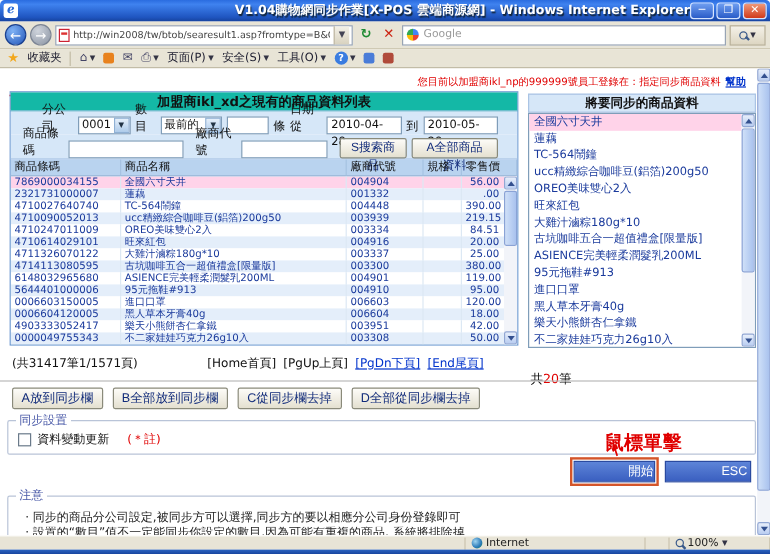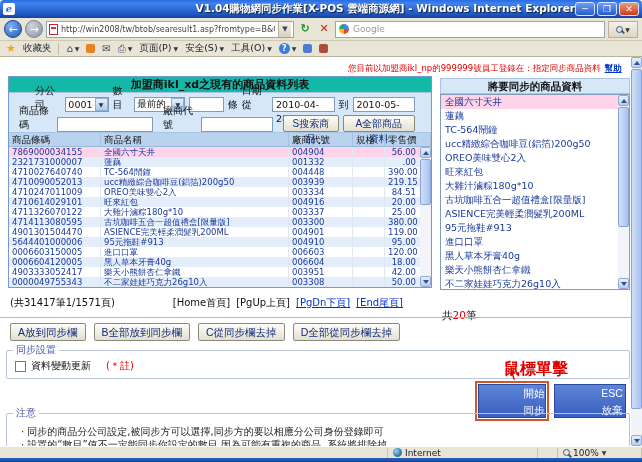--- a/index.html
+++ b/index.html
@@ -137,21 +137,21 @@
   fieldset { position:absolute; border:1px solid #b9c4d8; border-radius:2px; }
   legend { font-size:10px; color:#4a5aa8; padding:0 3px; margin-left:6px; }
   .fs-sync { left:6px; top:286px; width:624px; height:36px; }
   .sync-inner { display:flex; align-items:center; gap:5px; padding:2px 0 0 8px; font-size:10px; color:#111; }
   .cbx { width:11px; height:11px; background:#fff; border:1px solid #6a7a8a; }
   .rednote { color:#e00000; margin-left:10px; }
   .hint { position:absolute; left:504px; top:302px; color:#e00000; font-size:16px; font-weight:bold; }
   .hint-arrow { position:absolute; left:508px; top:312px; color:#e00000; font-size:12px; font-weight:bold;
     transform:rotate(-18deg); }
 
-  .bluebtn { position:absolute; height:34px; background:linear-gradient(180deg,#5d84d8,#3a5fc0);
+  .bluebtn { position:absolute; height:18px; background:linear-gradient(180deg,#5d84d8,#3a5fc0);
     border:1px solid #2a4aa0; color:#fff; font-size:10.5px; text-align:center; line-height:17px;padding-left:44px; }
   .btn-start { left:478px; top:327px; width:68px; outline:2px solid #d4552a; outline-offset:1px; }
   .btn-esc { left:554px; top:327px; width:72px; }
 
   .fs-notes { left:6px; top:349px; width:624px; height:78px; }
   .notes-list { padding:6px 0 0 14px; }
   .note { font-size:10px; color:#222; line-height:12.5px; white-space:nowrap; overflow:hidden; }
   .note::before { content:"· "; }
 
   
@@ -334,21 +334,21 @@
             <div class="tc4">25.00</div>
           </div>
           <div class="trow alt">
             <div class="tc0">4714113080595</div>
             <div class="tc1">古坑咖啡五合一超值禮盒[限量版]</div>
             <div class="tc2">003300</div>
             <div class="tc3"></div>
             <div class="tc4">380.00</div>
           </div>
           <div class="trow">
-            <div class="tc0">4901301504470</div>
+            <div class="tc0">6148032965680</div>
             <div class="tc1">ASIENCE完美輕柔潤髮乳200ML</div>
             <div class="tc2">004901</div>
             <div class="tc3"></div>
             <div class="tc4">119.00</div>
           </div>
           <div class="trow alt">
             <div class="tc0">5644401000006</div>
             <div class="tc1">95元拖鞋#913</div>
             <div class="tc2">004910</div>
             <div class="tc3"></div>

